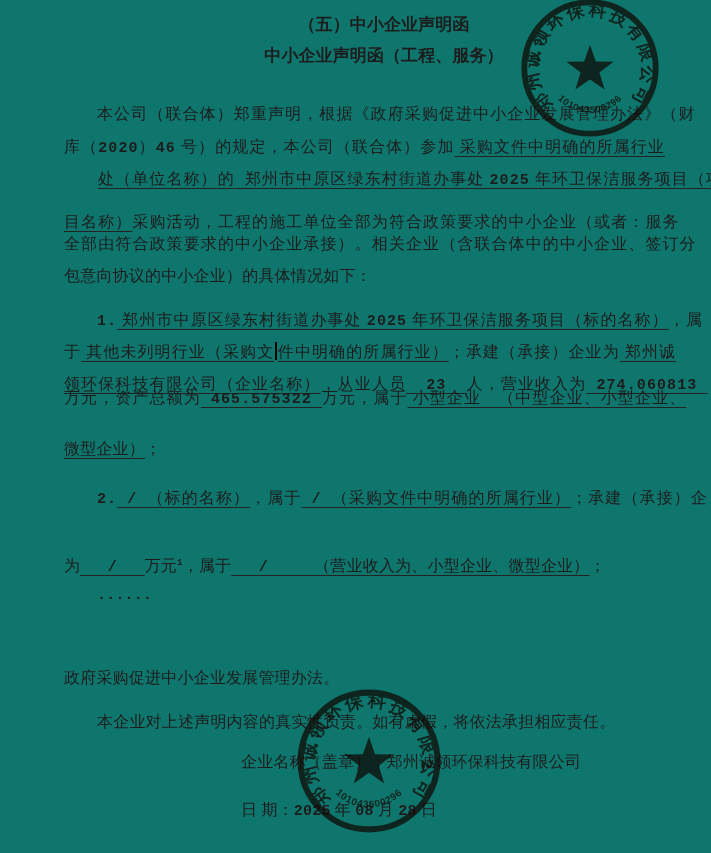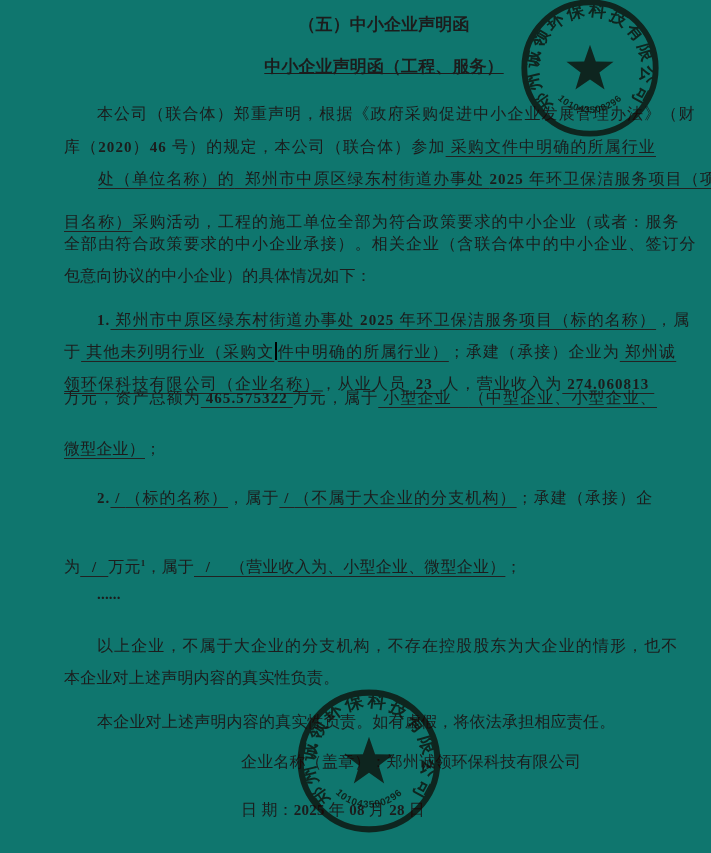--- a/index.html
+++ b/index.html
@@ -23,21 +23,21 @@
   .line.center{left:64px;width:640px;text-align:center;}
   .line.bold{font-weight:700;font-size:17px;letter-spacing:0.1px;}
   .u{
     text-decoration:underline;
     text-decoration-thickness:1px;
     text-decoration-color:#222;
     text-underline-offset:4px;
     text-decoration-skip-ink:none;
   }
   .num{
-    font-family:Liberation Serif, serif;
+    font-family:Liberation Mono, monospace;
     font-weight:700;
     font-size:15px;
   }
   .sup{
     font-size:9px;
     vertical-align:6px;
   }
   .caret{
     display:inline-block;
     width:1.5px;height:18px;
@@ -53,37 +53,36 @@
   }
   .seal-top{left:508px;top:-5px;width:164px;height:146px;}
   .seal-bottom{left:284px;top:685px;width:170px;height:152px;}
 </style>
 </head>
 <body>
 
 <div class="page">
   <div class="doc">
       <div class="line center bold" style="top: 15px;"><span class="">（五）中小企业声明函</span></div>
-      <div class="line center bold" style="top: 57px; text-decoration: underline;"><span class="">中小企业声明函（工程、服务）</span></div>
+      <div class="line center bold" style="top: 46px;"><span class="">中小企业声明函（工程、服务）</span></div>
       <div class="line st" style="top: 104px; left: 97px;"><span class="">本公司（联合体）郑重声明，根据《政府采购促进中小企业发展管理办法》（财</span></div>
       <div class="line st" style="top: 137px; left: 64px;"><span class="">库（</span><span class="num ">2020</span><span class="">）</span><span class="num ">46</span><span class=""> 号）的规定，本公司（联合体）参加</span><span class="u "> 采购文件中明确的所属行业</span></div>
       <div class="line st" style="top: 169px; left: 64px; margin-left: 34px;"><span class="u ">处（单位名称）的</span><span class="u ">  郑州市中原区绿东村街道办事处 </span><span class="u num ">2025</span><span class="u "> 年环卫保洁服务项目（项</span></div>
       <div class="line st" style="top: 212px; left: 64px;"><span class="u ">目名称）</span><span class="">采购活动，工程的施工单位全部为符合政策要求的中小企业（或者：服务</span></div>
       <div class="line st" style="top: 234px; left: 64px;"><span class="">全部由符合政策要求的中小企业承接）。相关企业（含联合体中的中小企业、签订分</span></div>
       <div class="line" style="top: 266px; left: 64px;"><span class="">包意向协议的中小企业）的具体情况如下：</span></div>
       <div class="line st" style="top: 310px; left: 97px;"><span class="num ">1.</span><span class="u "> 郑州市中原区绿东村街道办事处 </span><span class="u num ">2025</span><span class="u "> 年环卫保洁服务项目（标的名称）</span><span class="">，属</span></div>
       <div class="line st" style="top: 342px; left: 64px;"><span class="">于</span><span class="u "> 其他未列明行业（采购文</span><span class="caret"></span><span class="u ">件中明确的所属行业）</span><span class="">；承建（承接）企业为</span><span class="u "> 郑州诚</span></div>
       <div class="line st" style="top: 374px; left: 64px;"><span class="u ">领环保科技有限公司（企业名称）</span><span class="">，从业人员</span><span class="u num ">  23  </span><span class="">人，营业收入为</span><span class="u num "> 274.060813 </span></div>
       <div class="line st" style="top: 388px; left: 64px;"><span class="">万元，资产总额为</span><span class="u num "> 465.575322 </span><span class="">万元，属于</span><span class="u "> 小型企业　</span><span class="u ">（中型企业、小型企业、</span></div>
       <div class="line" style="top: 439px; left: 64px;"><span class="u ">微型企业）</span><span class="">；</span></div>
-      <div class="line st" style="top: 488px; left: 97px;"><span class="num ">2.</span><span class="u num "> / </span><span class="u ">（标的名称）</span><span class="">，属于</span><span class="u num "> / </span><span class="u ">（不属于大企业的分支机构）</span><span class="">；承建（承接）企</span></div>
+      <div class="line st" style="top: 488px; left: 97px;"><span class="num ">2.</span><span class="u num "> / </span><span class="u ">（标的名称）</span><span class="">，属于</span><span class="u num "> / </span><span class="u ">（采购文件中明确的所属行业）</span><span class="">；承建（承接）企</span></div>
       <div class="line" style="top: 553px; left: 64px;"><span class="">为</span><span class="u num ">   /   </span><span class="">万元</span><span class="num sup">1</span><span class="">，属于</span><span class="u num ">   /     </span><span class="u ">（营业收入为、小型企业、微型企业）</span><span class="">；</span></div>
       <div class="line" style="top: 584px; left: 97px;"><span class="num ">......</span></div>
-      <div class="line st" style="top: 636px; left: 97px;"><span class="">以上企业，不属于大企业的分支机构，不存在控股股东为大企业的情形，也不</span></div>
-      <div class="line" style="top: 668px; left: 64px;"><span class="">本企业对上述声明内容的真实性负责。</span></div>
+      <div class="line" style="top: 668px; left: 64px;"><span class="">政府采购促进中小企业发展管理办法。</span></div>
       <div class="line" style="top: 712px; left: 97px; font-family: Liberation Serif, serif;"><span class="">本企业对上述声明内容的真实性负责。如有虚假，将依法承担相应责任。</span></div>
       <div class="line" style="top: 752px; left: 241px;"><span class="">企业名称（盖章）：郑州诚领环保科技有限公司</span></div>
       <div class="line" style="top: 800px; left: 241px;"><span class="">日 期：</span><span class="num ">2025</span><span class=""> 年 </span><span class="num ">08</span><span class=""> 月 </span><span class="num ">28</span><span class=""> 日</span></div>
     </div>
 
   <svg class="seal seal-top" viewBox="0 0 200 200" xmlns="http://www.w3.org/2000/svg">
     <defs>
       <path id="arc-name-1" d="M 49 151 A 72 72 0 1 1 151 151" fill="none"></path>
       <path id="arc-code-1" d="M 52 138 A 61 61 0 0 0 148 138" fill="none"></path>
     </defs>

